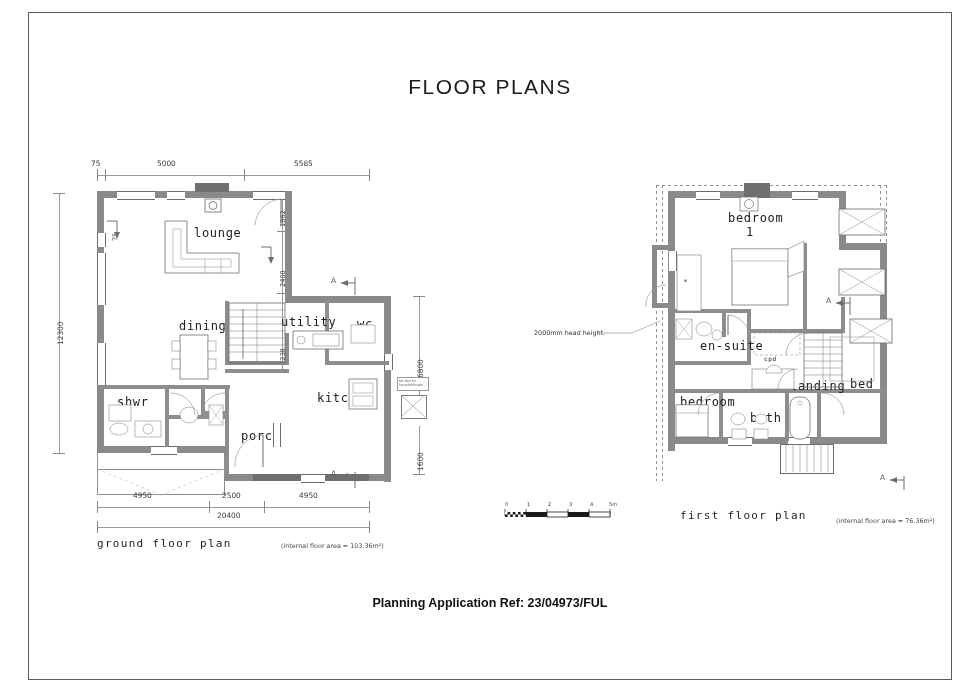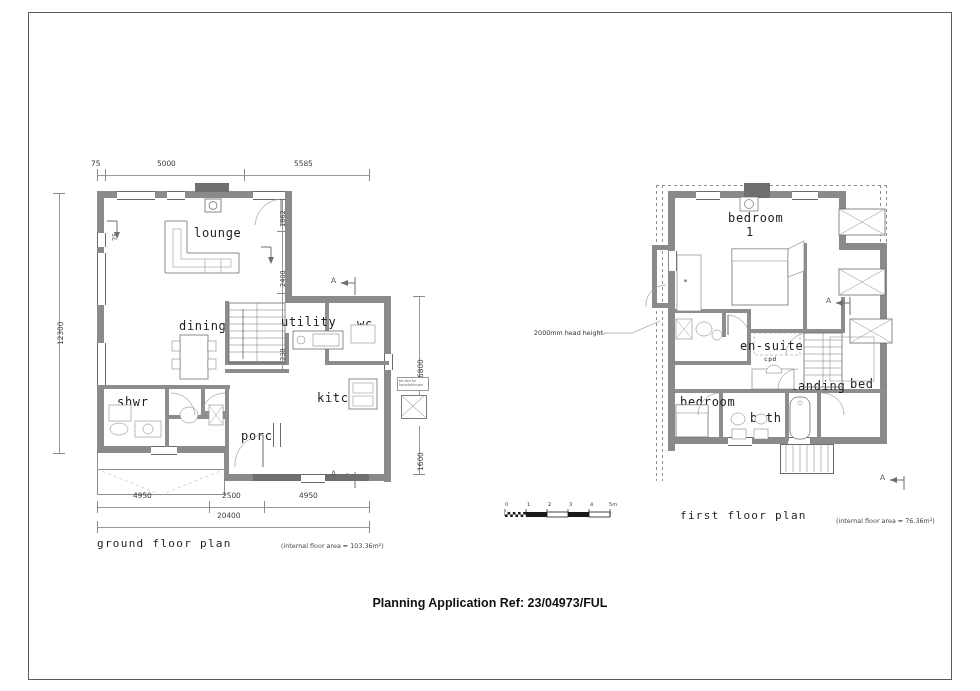--- a/index.html
+++ b/index.html
@@ -44,20 +44,21 @@
      background-image:repeating-linear-gradient(180deg,#8f8f8f 0 3px,transparent 3px 6px);width:1px;}
   .dashh{position:absolute;
      background-image:repeating-linear-gradient(90deg,#8f8f8f 0 3px,transparent 3px 6px);height:1px;}
   svg{position:absolute;overflow:visible;}
 </style>
 </head>
 <body>
 
 <div id="sheet">
 
+  <div id="title">FLOOR PLANS</div>
 
   <div class="abs" style="left:40px;top:120px;width:400px;height:420px;">
 
     <div class="dline" style="left:28px;top:42px;width:272px;"></div>
     <div class="tick" style="left:28px;top:36px;width:1px;height:12px;"></div>
     <div class="tick" style="left:36px;top:36px;width:1px;height:12px;"></div>
     <div class="tick" style="left:175px;top:36px;width:1px;height:12px;"></div>
     <div class="tick" style="left:300px;top:36px;width:1px;height:12px;"></div>
     <div class="dimtxt" style="left:22px;top:26px;">75</div>
     <div class="dimtxt" style="left:88px;top:26px;">5000</div>
@@ -353,21 +354,21 @@
     <svg style="left:73px;top:122px;width:26px;height:58px;">
       <rect x="0" y="0" width="24" height="56" fill="#fff" stroke="#8a8a8a" stroke-width="0.7"></rect>
     </svg>
     <div class="rm" style="left:80px;top:144px;font-size:5px;">w</div>
 
     <svg style="left:136px;top:64px;width:18px;height:16px;">
       <rect x="0" y="0" width="18" height="14" fill="#fff" stroke="#6a6a6a" stroke-width="0.7"></rect>
       <circle cx="9" cy="7" r="4.5" fill="#fff" stroke="#6a6a6a" stroke-width="0.7"></circle>
     </svg>
 
-    <div class="rm" style="left:96px;top:206px;margin-left:40px;">en-suite</div>
+    <div class="rm" style="left:96px;top:206px;">en-suite</div>
     <svg style="left:72px;top:182px;width:46px;height:28px;">
       <rect x="0" y="4" width="16" height="20" fill="#fff" stroke="#8a8a8a" stroke-width="0.6"></rect>
       <line x1="0" y1="4" x2="16" y2="24" stroke="#9a9a9a" stroke-width="0.5"></line>
       <line x1="16" y1="4" x2="0" y2="24" stroke="#9a9a9a" stroke-width="0.5"></line>
       <ellipse cx="28" cy="14" rx="8" ry="7" fill="#fff" stroke="#8a8a8a" stroke-width="0.6"></ellipse>
       <ellipse cx="41" cy="20" rx="5" ry="5" fill="#fff" stroke="#8a8a8a" stroke-width="0.6"></ellipse>
     </svg>
     <svg style="left:122px;top:180px;width:28px;height:28px;">
       <path d="M2,2 A24,24 0 0,1 24,24" stroke="#9a9a9a" stroke-width="0.7" fill="none"></path>
       <line x1="2" y1="2" x2="2" y2="22" stroke="#6a6a6a" stroke-width="1"></line>

